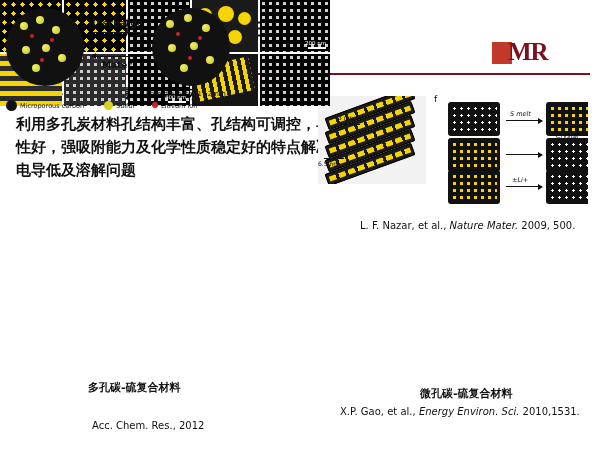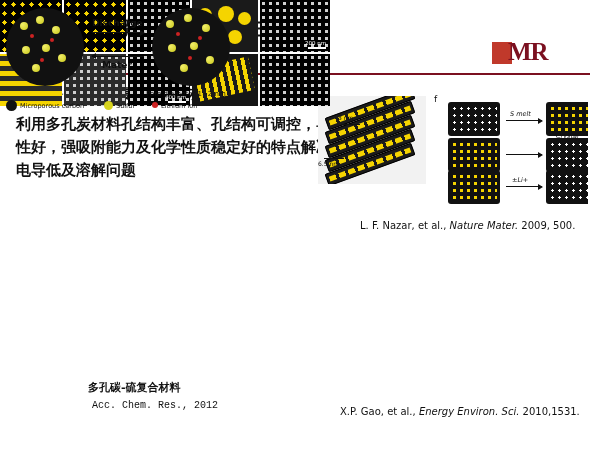--- a/index.html
+++ b/index.html
@@ -97,21 +97,21 @@
   .liion{position:absolute;width:4px;height:4px;border-radius:50%;background:#cc2222;}
   .dclabel{position:absolute;font-size:9px;font-weight:bold;color:#111;}
   .legend{position:absolute;font-size:6.5px;color:#111;}
   .legdot{position:absolute;border-radius:50%;}
 
   
   #cap-nazar{left:360px;top:212px;font-size:10px;}
   #cap-nazar i{font-style:italic;}
   #cap-meso{left:400px;top:230px;}
   #cap-porous{left:88px;top:372px;}
-  #cap-acr{left:92px;top:392px;font-family:Liberation Mono, monospace;}
+  #cap-acr{left:92px;top:412px;}
   #cap-micro{left:420px;top:378px;}
   #cap-gao{left:340px;top:398px;}
   #cap-gao i{font-style:italic;}
 
   
   .synl{position:absolute;left:8px;top:392px;width:52px;height:50px;text-align:center;}
   .synl svg{display:block;margin:0 auto;}
   .synl .t{font-size:11px;font-weight:bold;color:#1a2f6e;letter-spacing:1px;}
 </style>
 </head>
@@ -256,18 +256,19 @@
     <div class="legend" style="left:146px;top:90px;font-size:7px;">Pore diameter 1~2 nm</div>
 
     <div class="legdot" style="left:6px;top:100px;width:11px;height:11px;background:#111;"></div>
     <div class="legend" style="left:20px;top:102px;">Microporous carbon</div>
     <div class="legdot" style="left:104px;top:101px;width:9px;height:9px;background:#d8d41e;"></div>
     <div class="legend" style="left:116px;top:102px;">Sulfur</div>
     <div class="legdot" style="left:152px;top:102px;width:6px;height:6px;background:#cc2222;"></div>
     <div class="legend" style="left:161px;top:102px;">Lithium ion</div>
   </div>
 
+  <div class="cap cap-b" id="cap-micro">微孔碳-硫复合材料</div>
   <div class="cap" id="cap-gao">
     X.P. Gao, et al., <i>Energy Environ. Sci.</i> 2010,1531.
   </div>
 
 
 </div>
 
 </body></html>

